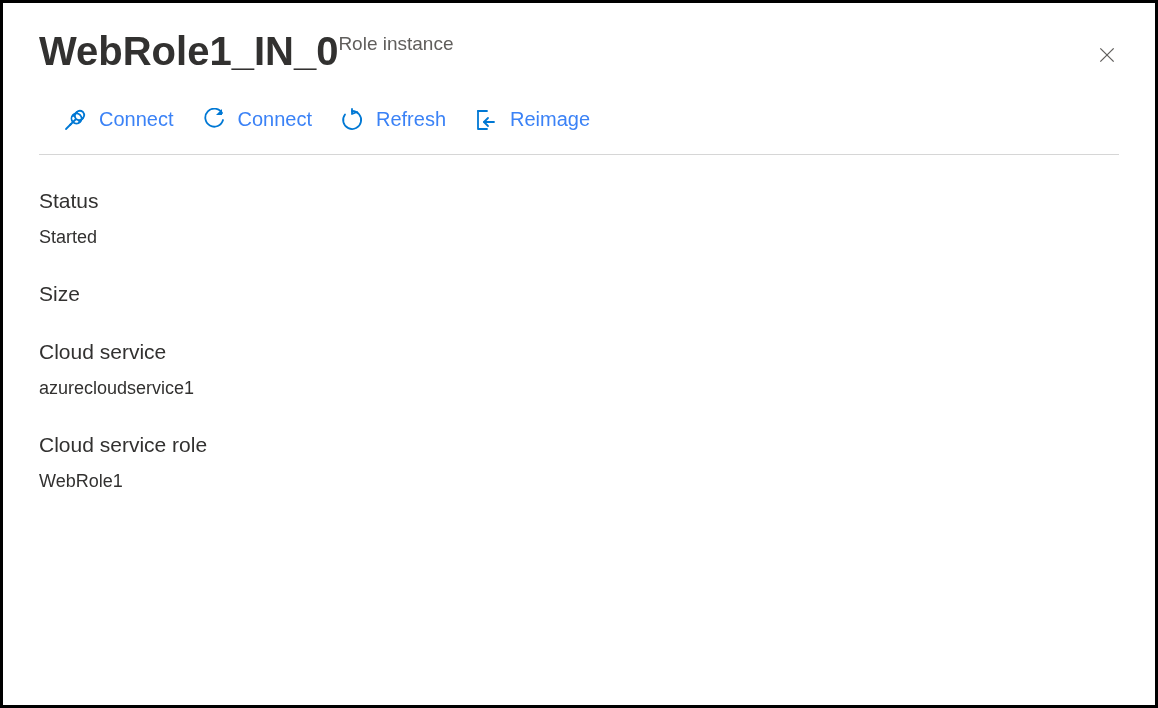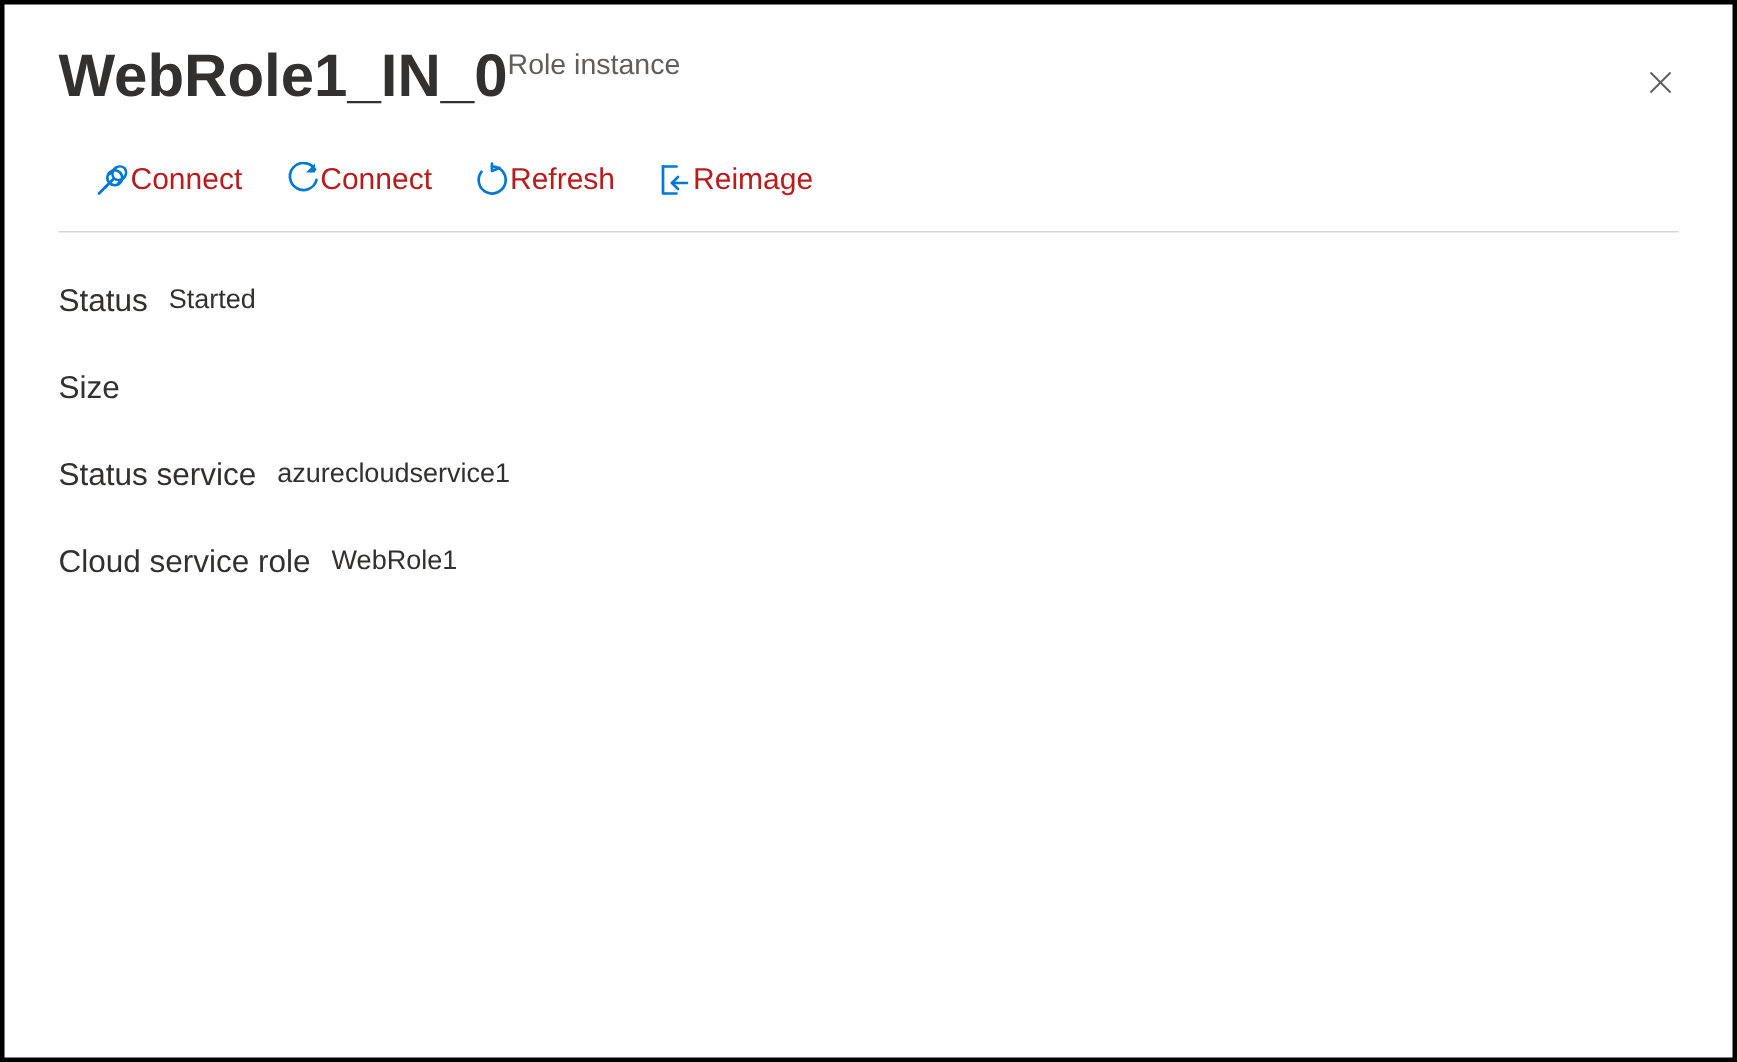--- a/index.html
+++ b/index.html
@@ -59,48 +59,48 @@
       display: flex;
       align-items: center;
       gap: 28px;
       margin-top: 28px;
       padding-bottom: 18px;
       padding-left: 24px;
       border-bottom: 1px solid #d6d6d6;
     }
     .toolbar-btn {
       display: inline-flex;
-      align-items: center;
+      gap: 12px;
       background: none;
       border: none;
       cursor: pointer;
       font-family: inherit;
       font-size: 20px;
-      color: #b91c1c;
+      color: #3b82f6;
       padding: 4px 0;
     }
     .toolbar-btn .icon {
       color: #0078d4;
       display: inline-flex;
       align-items: center;
       justify-content: center;
     }
     .toolbar-btn .icon svg {
       width: 24px;
       height: 24px;
     }
     .details {
       margin-top: 34px;
       display: flex;
       flex-direction: column;
       gap: 34px;
     }
     .field {
       display: flex;
-      flex-direction: row;
+      flex-direction: column;
       gap: 14px;
     }
     .field-label {
       font-size: 21px;
       color: #323130;
       font-weight: 400;
     }
     .field-value {
       font-size: 18px;
       color: #323130;
@@ -181,21 +181,21 @@
     <div class="field">
       <div class="field-label">Status</div>
       <div class="field-value">Started</div>
     </div>
 
     <div class="field">
       <div class="field-label">Size</div>
     </div>
 
     <div class="field">
-      <div class="field-label">Status service</div>
+      <div class="field-label">Cloud service</div>
       <div class="field-value">azurecloudservice1</div>
     </div>
 
     <div class="field">
       <div class="field-label">Cloud service role</div>
       <div class="field-value">WebRole1</div>
     </div>
 
   </div>
 

